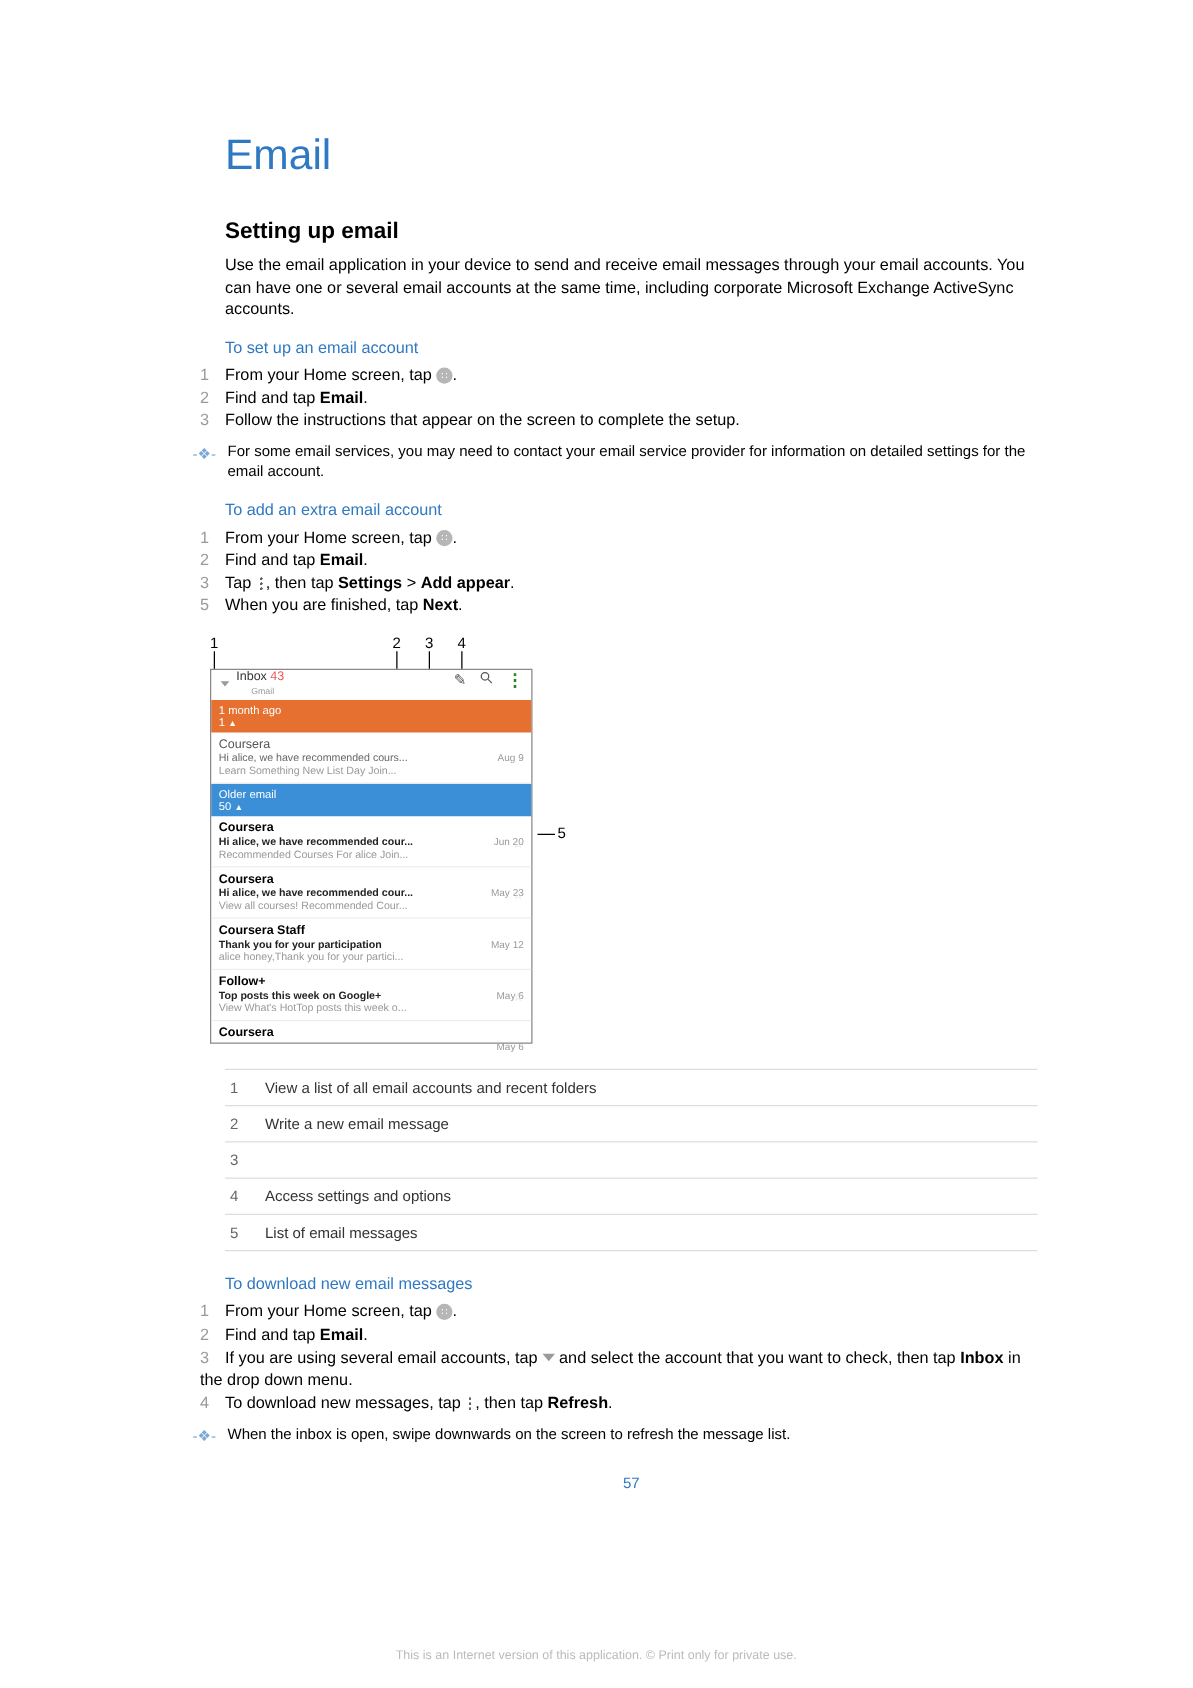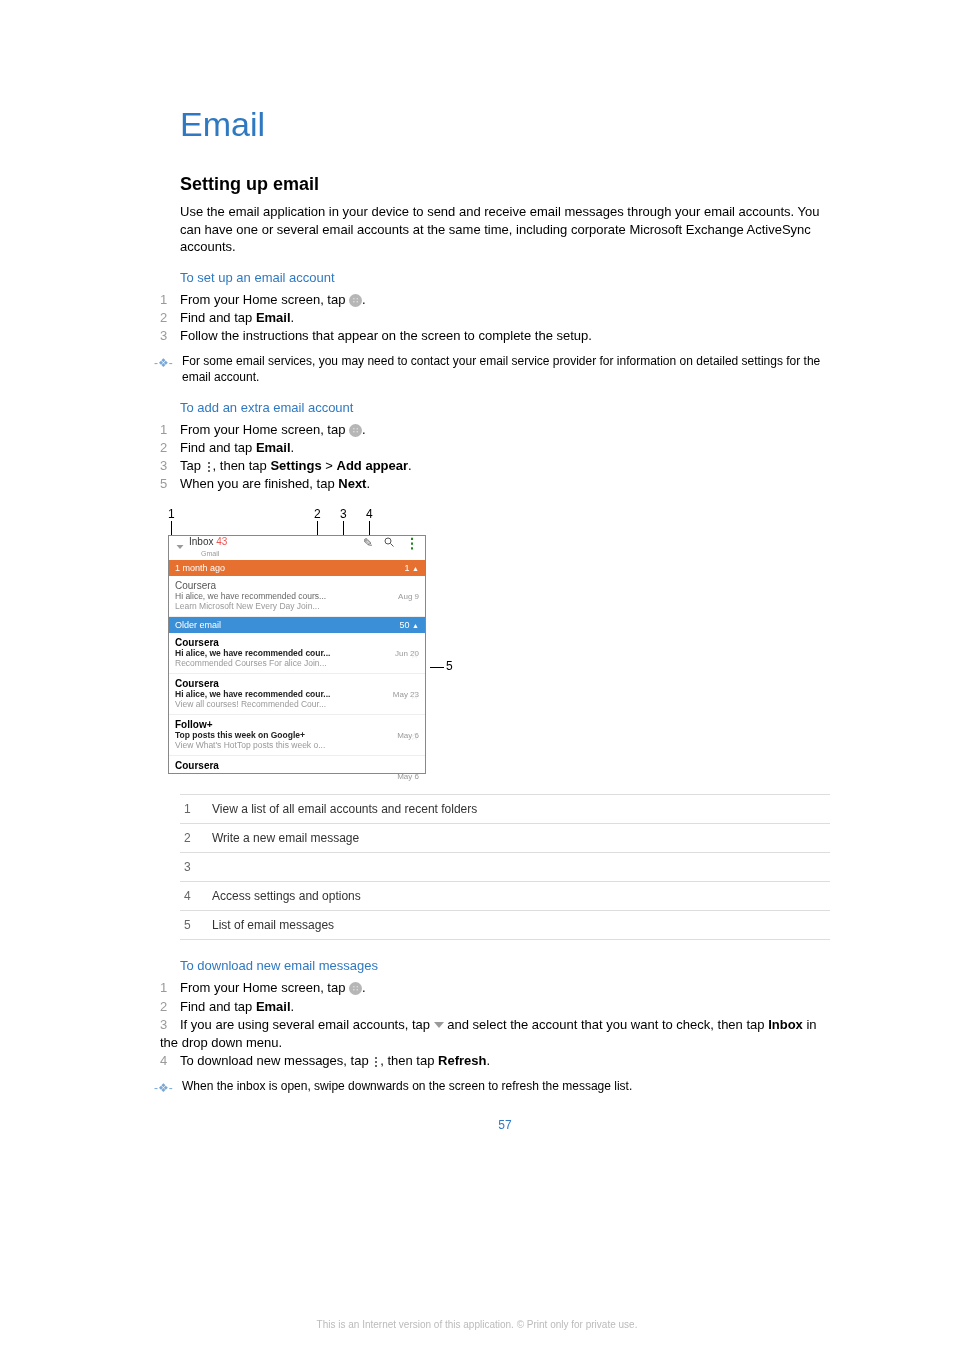--- a/index.html
+++ b/index.html
@@ -144,20 +144,21 @@
   .phone .topbar .inbox-count { color:#e55; font-size:10px; }
   .phone .topbar .gmail { font-size:7px; color:#999; margin-left:12px; margin-top:-1px; }
   .phone .topbar .icons { display:flex; gap:10px; align-items:center; }
   .phone .topbar .compose { color:#555; font-size:12px; }
   .phone .topbar .search svg { width:12px; height:12px; }
   .phone .topbar .more { color:#1e8a1e; font-weight:bold; font-size:14px; line-height:10px; }
   .phone .band {
     background:#e57030; color:#fff; font-size:9px;
     display:flex; justify-content:space-between;
     padding:3px 6px;
+    flex-direction:column;
   }
   .phone .band.blue { background:#3b8fd6; }
   .phone .msg {
     border-bottom:1px solid #eee;
     padding:4px 6px 5px 6px;
     position:relative;
   }
   .phone .msg .from { font-size:10px; font-weight:bold; color:#000; }
   .phone .msg.read .from { font-weight:normal; color:#555; }
   .phone .msg .subj { font-size:8.5px; color:#222; font-weight:bold; }
@@ -260,40 +261,46 @@
             <span class="more">⋮</span>
           </div>
         </div>
         <div class="band">
           <span>1 month ago</span>
           <span><span>1</span> <span style="font-size:7px">▲</span></span>
         </div>
         <div class="msg read">
           <div class="from">Coursera</div>
           <div class="subj">Hi alice, we have recommended cours...</div>
-          <div class="prev">Learn Microsoft New Every Day Join...</div>
+          <div class="prev">Learn Something New List Day Join...</div>
           <div class="date">Aug 9</div>
         </div>
         <div class="band blue">
           <span>Older email</span>
           <span><span>50</span> <span style="font-size:7px">▲</span></span>
         </div>
         <div class="msg">
           <div class="from">Coursera</div>
           <div class="subj">Hi alice, we have recommended cour...</div>
           <div class="prev">Recommended Courses For alice Join...</div>
           <div class="date">Jun 20</div>
           <div class="star">☆</div>
         </div>
         <div class="msg">
           <div class="from">Coursera</div>
           <div class="subj">Hi alice, we have recommended cour...</div>
           <div class="prev">View all courses! Recommended Cour...</div>
           <div class="date">May 23</div>
           <div class="star">☆</div>
+        </div>
+        <div class="msg">
+          <div class="from">Coursera Staff</div>
+          <div class="subj">Thank you for your participation</div>
+          <div class="prev">alice honey,Thank you for your partici...</div>
+          <div class="date">May 12</div>
         </div>
         <div class="msg">
           <div class="from">Follow+</div>
           <div class="subj">Top posts this week on Google+</div>
           <div class="prev">View What's HotTop posts this week o...</div>
           <div class="date">May 6</div>
           <div class="star">☆</div>
         </div>
         <div class="msg" style="border-bottom:none;padding-bottom:2px">
           <div class="from">Coursera</div>

